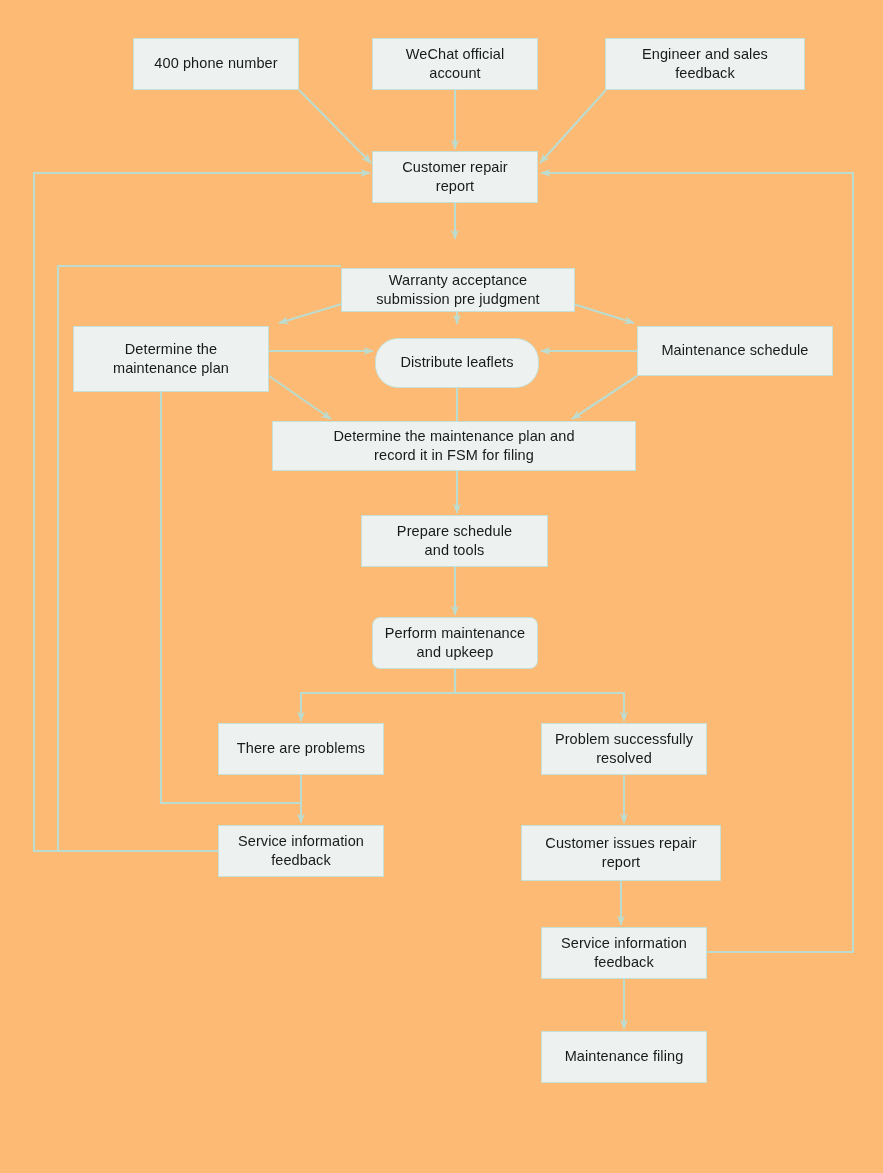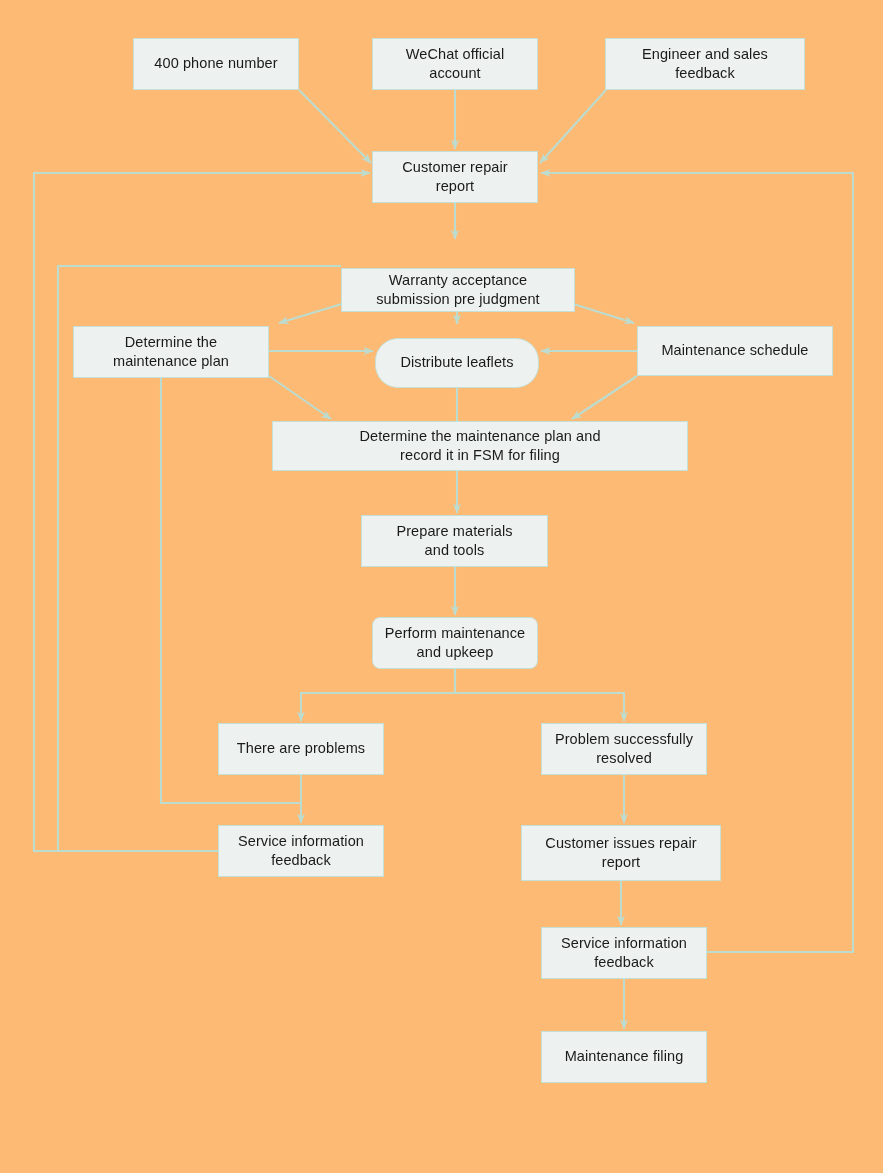--- a/index.html
+++ b/index.html
@@ -112,27 +112,27 @@
 
   <div class="node" style="left:133px;top:38px;width:166px;height:52px;">400 phone number</div>
   <div class="node" style="left:372px;top:38px;width:166px;height:52px;">WeChat official
 account</div>
   <div class="node" style="left:605px;top:38px;width:200px;height:52px;">Engineer and sales
 feedback</div>
   <div class="node" style="left:372px;top:151px;width:166px;height:52px;">Customer repair
 report</div>
   <div class="node" style="left:341px;top:241px;width:234px;height:44px;margin-top:27px;">Warranty acceptance
 submission pre judgment</div>
-  <div class="node" style="left:73px;top:326px;width:196px;height:52px;">Determine the
+  <div class="node" style="left:73px;top:326px;width:196px;height:66px;">Determine the
 maintenance plan</div>
   <div class="node" style="left:375px;top:338px;width:164px;height:50px;border-radius:23px;">Distribute leaflets</div>
   <div class="node" style="left:637px;top:326px;width:196px;height:50px;">Maintenance schedule</div>
-  <div class="node" style="left:272px;top:421px;width:416px;height:50px;">Determine the maintenance plan and
+  <div class="node" style="left:272px;top:421px;width:364px;height:50px;">Determine the maintenance plan and
 record it in FSM for filing</div>
-  <div class="node" style="left:361px;top:515px;width:187px;height:52px;">Prepare materials
+  <div class="node" style="left:361px;top:515px;width:187px;height:52px;">Prepare schedule
 and tools</div>
   <div class="node" style="left:372px;top:617px;width:166px;height:52px;border-radius:8px;">Perform maintenance
 and upkeep</div>
   <div class="node" style="left:218px;top:723px;width:166px;height:52px;">There are problems</div>
   <div class="node" style="left:541px;top:723px;width:166px;height:52px;">Problem successfully
 resolved</div>
   <div class="node" style="left:218px;top:825px;width:166px;height:52px;">Service information
 feedback</div>
   <div class="node" style="left:521px;top:825px;width:200px;height:56px;">Customer issues repair
 report</div>

